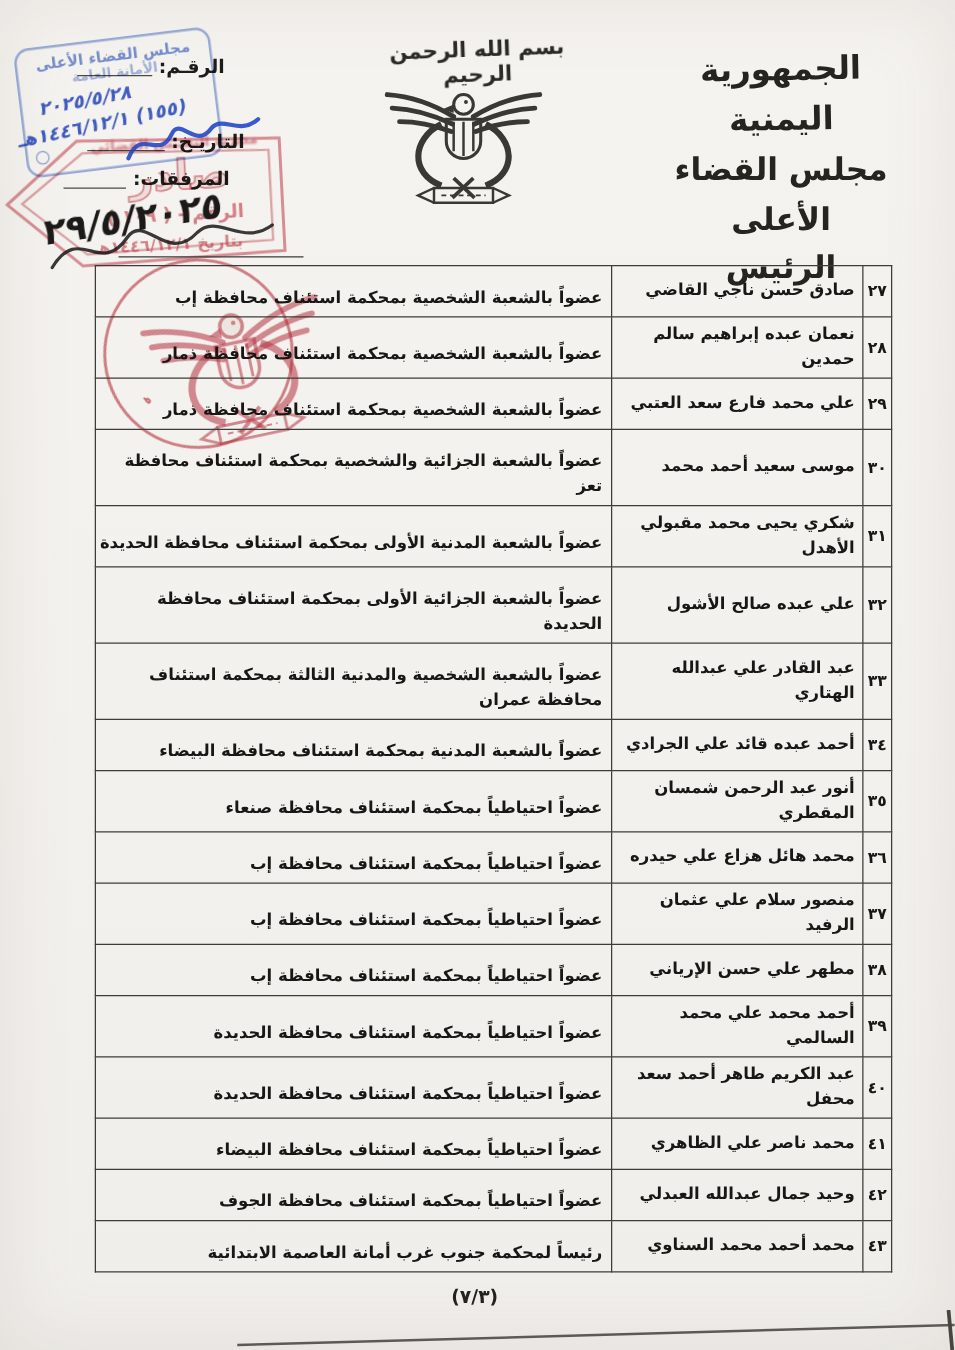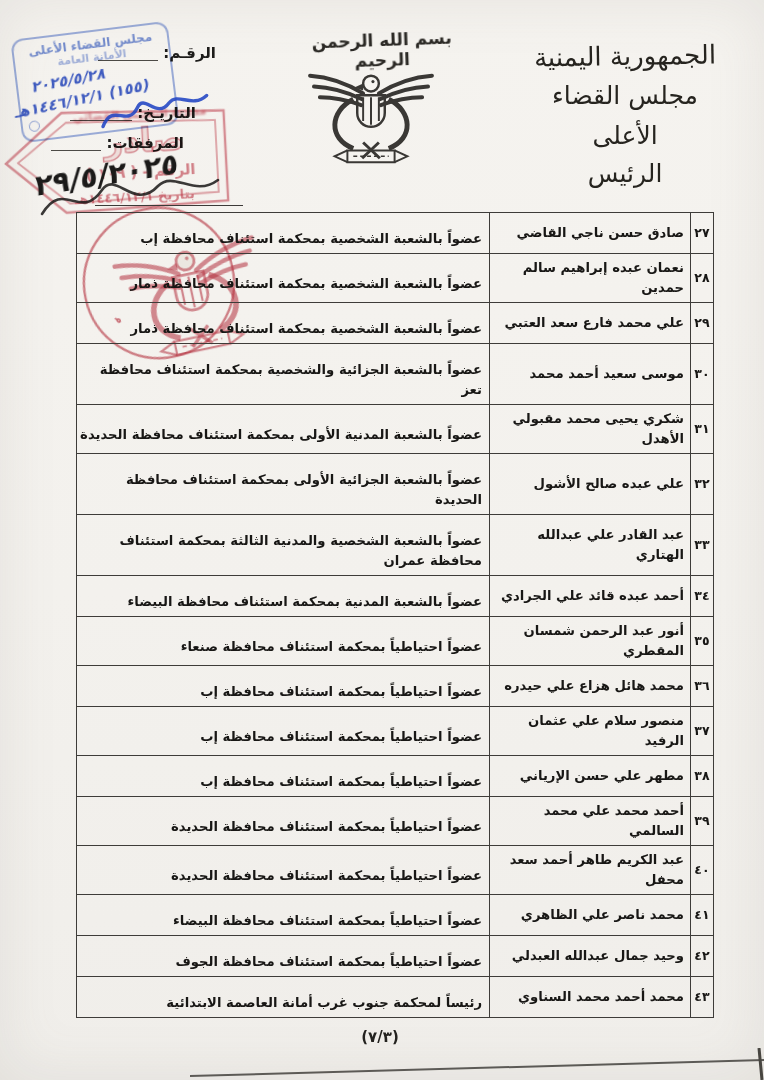--- a/index.html
+++ b/index.html
@@ -4,32 +4,32 @@
 <style>
   html,body{margin:0;padding:0;background:#e8e6e2;}
   .page{
     position:relative;width:764px;height:1080px;overflow:hidden;
     background:linear-gradient(180deg,#f5f3ef 0%,#f3f1ed 55%,#f0eeea 100%);
     box-shadow:inset 0 0 60px rgba(120,115,105,.12);
     font-family:"DejaVu Sans",sans-serif;color:#222;
   }
   
   .org-block{position:absolute;top:36px;right:34px;width:210px;text-align:center;
-    font-weight:400;color:#26241f;filter:blur(.25px);}
+    font-weight:700;color:#26241f;filter:blur(.25px);}
   .org-line1{font-size:26px;line-height:40px;transform:rotate(-1deg);}
   .org-line2{font-size:25px;line-height:40px;}
   .org-line3{font-size:25px;line-height:36px;letter-spacing:2px;}
   .bismillah{position:absolute;top:30px;left:292px;width:180px;text-align:center;
     font-size:17px;font-weight:700;color:#2b2925;transform:rotate(-2deg);filter:blur(.3px);}
   .emblem{position:absolute;top:56px;left:300px;width:142px;height:118px;color:#3a3835;}
   .emblem svg{width:100%;height:100%;}
   
   .meta{position:absolute;font-weight:700;font-size:15px;color:#1d1c1a;white-space:nowrap;}
   .meta .fill{display:inline-block;vertical-align:middle;border-bottom:1.6px solid #4c4a46;height:14px;}
-  .meta-number{top:44px;right:548px;text-align:right;}
+  .meta-number{top:44px;right:584px;text-align:right;}
   .meta-number .fill{width:60px;}
   .meta-date{top:91px;right:568px;margin-top:13px;}
   .meta-date .fill{width:62px;}
   .meta-attach{top:134px;right:580px;}
   .meta-attach .fill{width:50px;}
   
   .stamp-blue{position:absolute;top:30px;left:16px;width:154px;height:100px;
     border:2.5px solid rgba(65,103,204,.5);border-radius:12px;transform:rotate(-7deg);
     mix-blend-mode:multiply;filter:blur(.3px);}
   .sb-line1{margin-top:5px;text-align:center;font-size:12px;font-weight:700;color:rgba(58,96,200,.68);}

